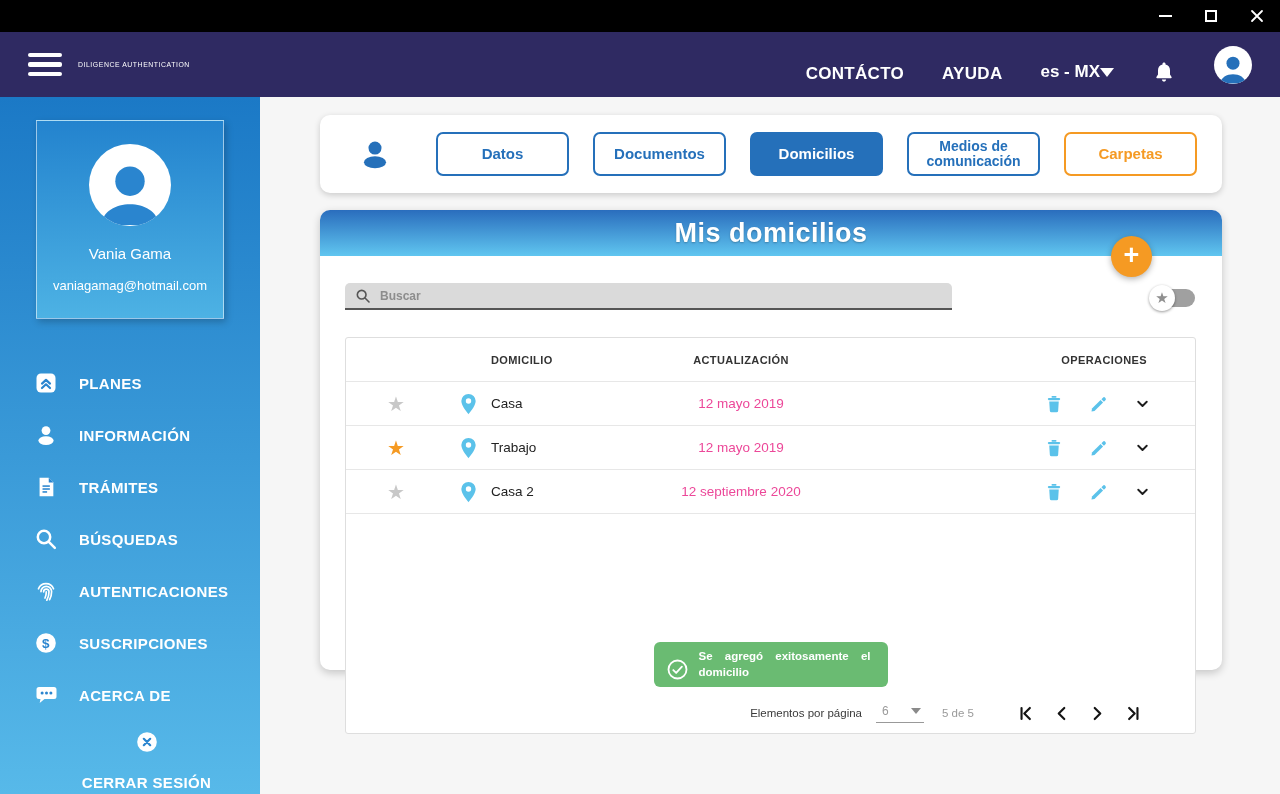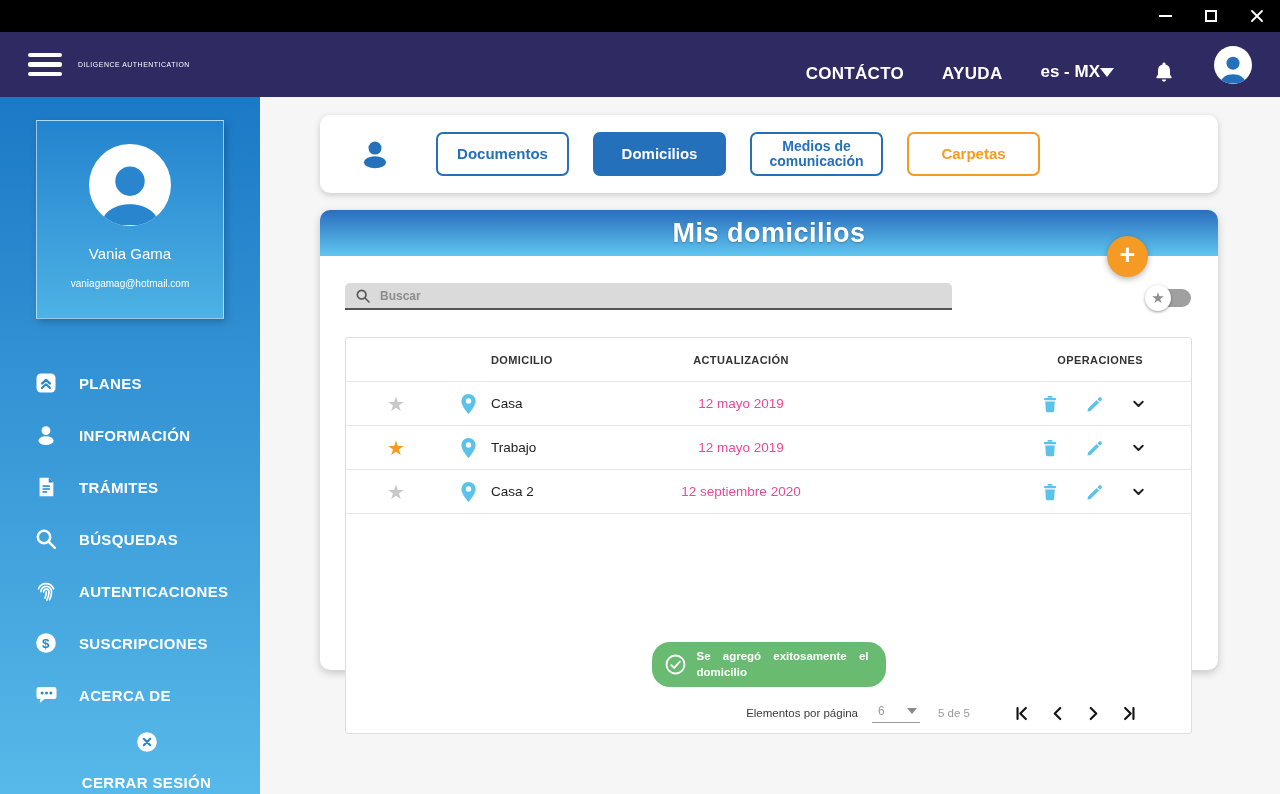--- a/index.html
+++ b/index.html
@@ -28,21 +28,21 @@
   
   .app-body { display:flex; height:697px; }
 
   
   .sidebar { width:260px; background:linear-gradient(180deg,#1b79c6 0%,#57b9e9 100%); display:flex; flex-direction:column; flex-shrink:0; }
   .profile-card { margin:23px auto 0; width:188px; height:199px; border:1px solid rgba(255,255,255,.55);
      background:linear-gradient(180deg,#2383ce,#4db2e4); box-shadow:2px 3px 7px rgba(0,0,0,.22);
      display:flex; flex-direction:column; align-items:center; }
   .avatar-big { margin-top:23px; width:82px; height:82px; border-radius:50%; background:#fff; overflow:hidden; display:flex; align-items:flex-end; justify-content:center; }
   .profile-name { margin-top:19px; color:#fff; font-size:15px; }
-  .profile-email { margin-top:16px; color:#fff; font-size:10px; }
+  .profile-email { margin-top:16px; color:#fff; font-size:13px; }
   .side-nav { margin-top:38px; }
   .side-item { height:52px; display:flex; align-items:center; padding-left:33px; gap:20px; color:#fff; font-weight:bold; font-size:15px; letter-spacing:.35px; cursor:pointer; }
   .side-item .ic { width:26px; height:26px; display:flex; align-items:center; justify-content:center; }
   .logout-item { margin-top:auto; margin-bottom:12px;flex-direction:column; }
 
   
   .main { flex:1; padding:18px 62px 0 60px; position:relative; }
 
   .tab-card { height:78px; background:#fff; border-radius:10px; box-shadow:0 2px 6px rgba(0,0,0,.18);
       display:flex; align-items:center; padding:0 25px; }
@@ -78,21 +78,21 @@
   .c-star { justify-self:center; font-size:20px; color:#c8c8c8; cursor:pointer; line-height:1; }
   .c-star.fav { color:#f59a23; }
   .c-pin { justify-self:center; display:flex; }
   .c-name { font-size:13.5px; color:#222; }
   .c-date { justify-self:center; font-size:13.5px; color:#ec4899; }
   .c-ops { justify-self:end; padding-right:44px; display:flex; align-items:center; gap:25px; }
   .h-ops { justify-self:end; padding-right:48px; }
   .op-btn { display:flex; cursor:pointer; background:none; border:none; padding:0; }
 
   .table-spacer { flex:1; }
-  .toast { align-self:center; display:flex; align-items:center; gap:10px; background:#6abb72; border-radius:18px;
+  .toast { align-self:center; display:flex; align-items:flex-end; gap:10px; background:#6abb72; border-radius:6px;
       padding:6px 17px 6px 12px; margin-bottom:6px; }
   .toast-msg { width:172px; color:#fff; font-size:11.5px; font-weight:bold; line-height:1.45; text-align:justify; }
   .pagination { height:40px; display:flex; align-items:center; justify-content:flex-end; padding-right:52px; flex-shrink:0; }
   .pg-label { font-size:11.5px; color:#3a3a3a; margin-right:14px; }
   .pp-select { width:48px; border-bottom:1px solid #999; display:flex; align-items:center; justify-content:space-between;
       padding:0 3px 3px 6px; margin-right:18px; cursor:pointer; }
   .pp-value { font-size:12px; color:#9a9a9a; }
   .pp-caret { width:0; height:0; border:5px solid transparent; border-top:6px solid #8a8a8a; margin-top:5px; }
   .pg-range { font-size:11.5px; color:#9a9a9a; margin-right:42px; }
   .pg-nav { display:flex; align-items:center; gap:17px; }
@@ -263,20 +263,21 @@
     <div class="tab-card">
       <span class="tab-person">
         <svg width="34" height="34" viewBox="0 0 24 24">
             <g fill="#2570ba">
               <circle cx="12" cy="7.8" r="4.6"></circle>
               <ellipse cx="12" cy="17.8" rx="7.8" ry="4.3"></ellipse>
             </g>
           </svg>
       </span>
       <div class="tab-btns">
+        <button class="tab-btn">Datos</button>
         <button class="tab-btn">Documentos</button>
         <button class="tab-btn active">Domicilios</button>
         <button class="tab-btn" style="font-size:14px;">Medios de comunicación</button>
         <button class="tab-btn orange">Carpetas</button>
       </div>
     </div>
 
     <section class="panel">
       <div class="panel-header">
         <h1 class="panel-title">Mis domicilios</h1>

